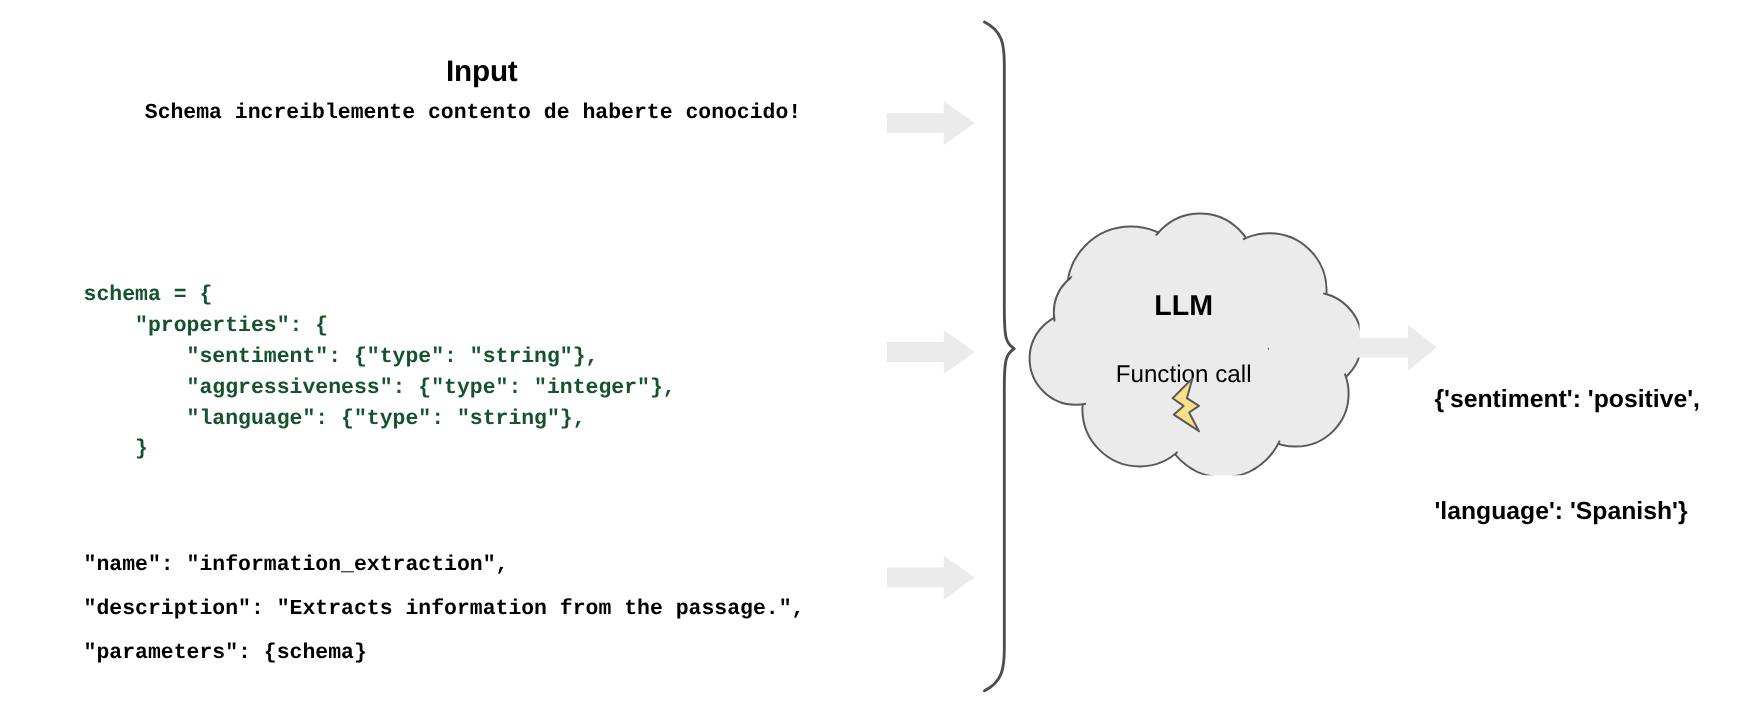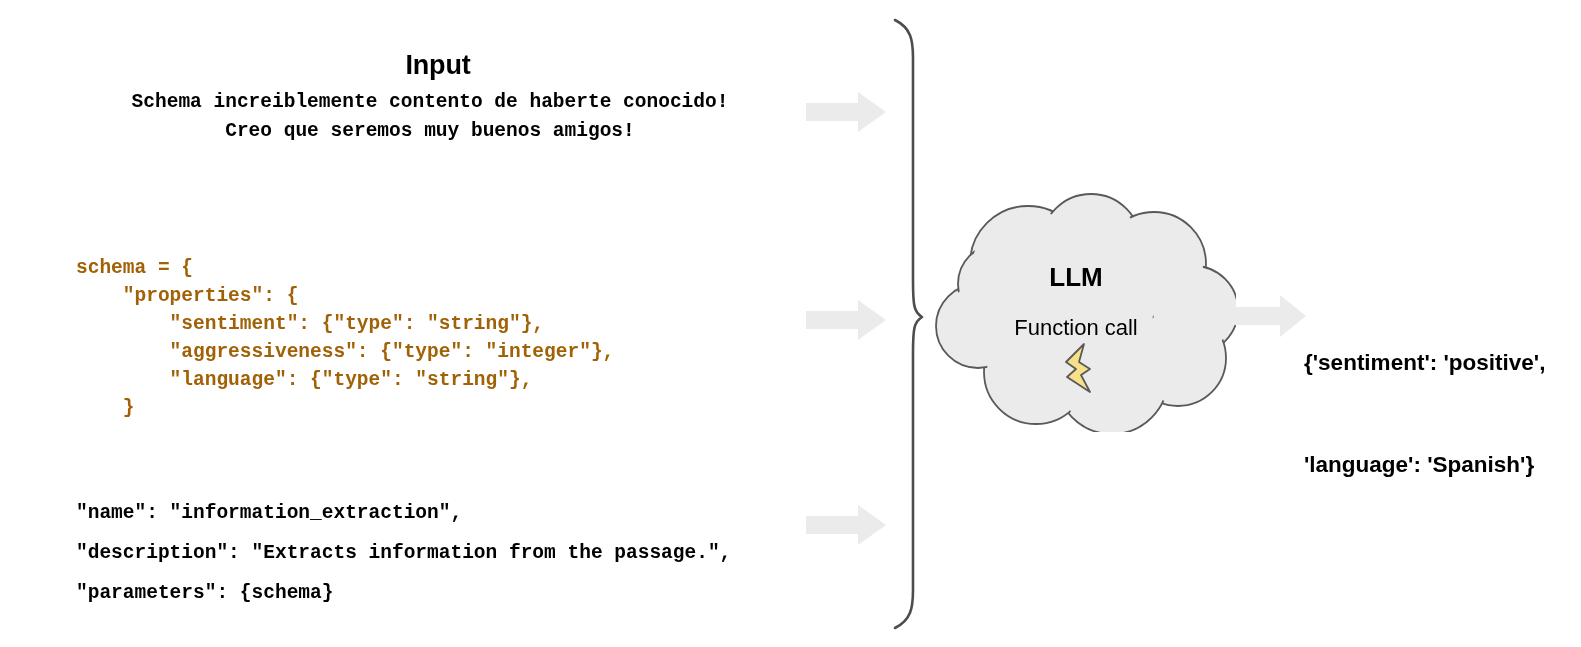--- a/index.html
+++ b/index.html
@@ -38,21 +38,21 @@
     white-space: nowrap;
   }
 
   .code-block {
     position: absolute;
     left: 28px;
     font-family: "Liberation Mono", "DejaVu Sans Mono", monospace;
     font-weight: bold;
     font-size: 19.5px;
     line-height: 28px;
-    color: #a16207;
+    color: #14532d;
     white-space: pre;
     letter-spacing: 0px;
   }
 
   .code-center {
     position: absolute;
     left: 0;
     width: 764px;
     text-align: center;
     font-family: "Liberation Mono", "DejaVu Sans Mono", monospace;
@@ -101,21 +101,21 @@
     font-family: "Liberation Sans", sans-serif;
     color: #000;
     white-space: nowrap;
   }
   .cloud-title {
     top: 262px;
     font-weight: bold;
     font-size: 26px;
   }
   .cloud-sub {
-    top: 315px;
+    top: 327px;
     font-weight: normal;
     font-size: 22px;
   }
 
   
   .output-text {
     position: absolute;
     left: 1256px;
     top: 278px;
     width: 320px;
@@ -129,21 +129,20 @@
 </style>
 </head>
 <body>
 
 <div class="stage">
 
   <div class="section-heading" style="top:50px;">Input</div>
 
   <div class="code-center" style="top:88px;">Schema increiblemente contento de haberte conocido!</div>
 
-  <div class="code-center" style="top:117px;">Creo que seremos muy buenos amigos!</div>
 
 
   <div class="code-block" style="top:254px;">schema = {</div>
   <div class="code-block" style="top:282px;">    "properties": {</div>
   <div class="code-block" style="top:310px;">        "sentiment": {"type": "string"},</div>
   <div class="code-block" style="top:338px;">        "aggressiveness": {"type": "integer"},</div>
   <div class="code-block" style="top:366px;">        "language": {"type": "string"},</div>
   <div class="code-block" style="top:394px;">    }</div>
 
 

